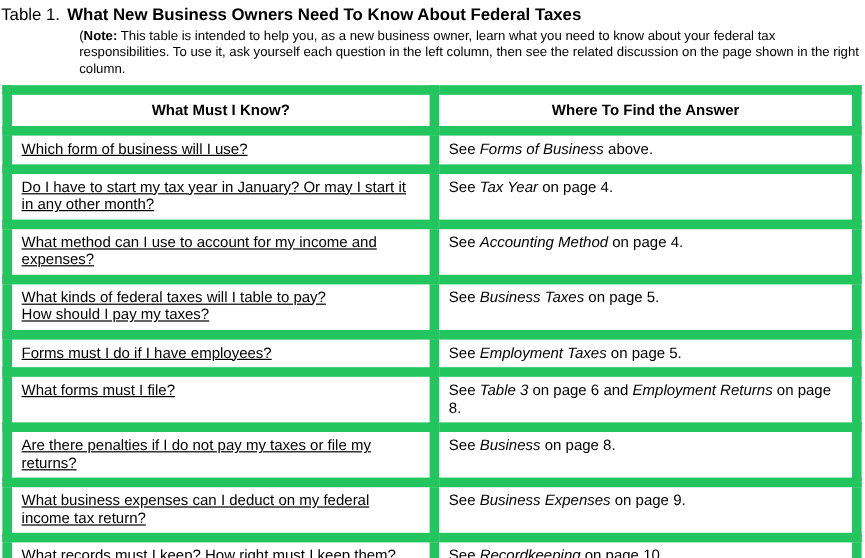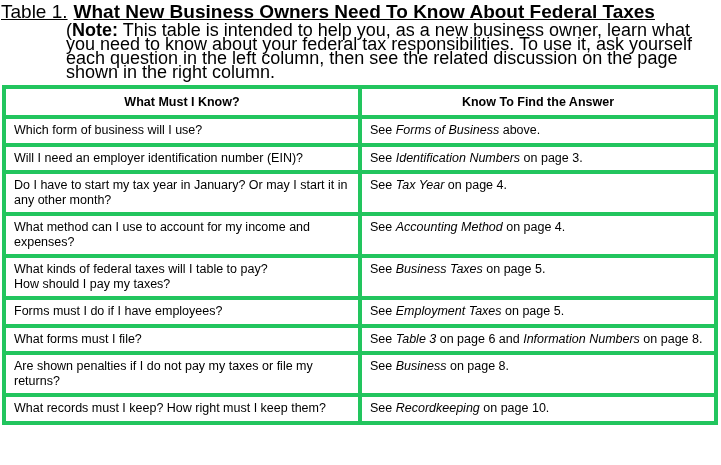--- a/index.html
+++ b/index.html
@@ -6,87 +6,82 @@
   body {
     width: 721px;
     height: 465px;
     background: #ffffff;
     color: #000000;
     font-family: "Liberation Sans", sans-serif;
     overflow: hidden;
   }
   .title-row {
     padding: 4px 0 0 1px;
-    font-size: 19px;
+    font-size: 14px;
     line-height: 16px;
     white-space: nowrap;
-    text-decoration: underline;
   }
   .table-label { font-weight: 400; }
   .doc-title  { font-weight: 700; margin-left: 6px; }
   .note {
     margin: 3px 0 0 66px;
     width: 652px;
-    font-size: 18px;
+    font-size: 11px;
     line-height: 14px;
   }
   .note b { font-weight: 700; }
   table {
     border-collapse: collapse;
     table-layout: fixed;
     width: 716px;
     margin: 6px 0 0 2px;
   }
   col.c1 { width: 356px; }
-  th, td { border: 4px solid #22c55e; }
+  th, td { border: 8px solid #22c55e; }
   th {
     font-size: 12.5px;
     font-weight: 700;
     text-align: center;
     padding: 6px 4px 6px 4px;
   }
   td {
     font-size: 12.5px;
     line-height: 14.5px;
     vertical-align: top;
     padding: 4px 10px 5px 8px;
   }
-  td.q { white-space: pre-line; }
+  td.q { white-space: pre-line; text-decoration: underline; }
   td.a i { font-style: italic; }
 </style>
 </head>
 <body>
 
 <div class="title-row">
   <span class="table-label">Table 1.</span><span class="doc-title">What New Business Owners Need To Know About Federal Taxes</span>
 </div>
 
 <p class="note"><span>(</span><b>Note:</b><span> This table is intended to help you, as a new business owner, learn what you need to know about your federal tax responsibilities. To use it, ask yourself each question in the left column, then see the related discussion on the page shown in the right column.</span></p>
 
 <table>
   <colgroup>
       <col class="c1">
       <col class="c2">
     </colgroup>
   <thead>
     <tr>
       <th>What Must I Know?</th>
-      <th>Know To Find the Answer</th>
+      <th>Where To Find the Answer</th>
     </tr>
   </thead>
   <tbody>
   <tr>
     <td class="q">Which form of business will I use?</td>
     <td class="a"><span>See </span><i>Forms of Business</i><span> above.</span></td>
   </tr>
 
-  <tr>
-    <td class="q">Will I need an employer identification number (EIN)?</td>
-    <td class="a"><span>See </span><i>Identification Numbers</i><span> on page 3.</span></td>
-  </tr>
 
   <tr>
     <td class="q">Do I have to start my tax year in January? Or may I start it in any other month?</td>
     <td class="a"><span>See </span><i>Tax Year</i><span> on page 4.</span></td>
   </tr>
 
   <tr>
     <td class="q">What method can I use to account for my income and expenses?</td>
     <td class="a"><span>See </span><i>Accounting Method</i><span> on page 4.</span></td>
   </tr>
@@ -97,27 +92,31 @@
     <td class="a"><span>See </span><i>Business Taxes</i><span> on page 5.</span></td>
   </tr>
 
   <tr>
     <td class="q">Forms must I do if I have employees?</td>
     <td class="a"><span>See </span><i>Employment Taxes</i><span> on page 5.</span></td>
   </tr>
 
   <tr>
     <td class="q">What forms must I file?</td>
-    <td class="a"><span>See </span><i>Table 3</i><span> on page 6 and </span><i>Information Numbers</i><span> on page 8.</span></td>
+    <td class="a"><span>See </span><i>Table 3</i><span> on page 6 and </span><i>Employment Returns</i><span> on page 8.</span></td>
   </tr>
 
   <tr>
-    <td class="q">Are shown penalties if I do not pay my taxes or file my returns?</td>
+    <td class="q">Are there penalties if I do not pay my taxes or file my returns?</td>
     <td class="a"><span>See </span><i>Business</i><span> on page 8.</span></td>
   </tr>
 
+  <tr>
+    <td class="q">What business expenses can I deduct on my federal income tax return?</td>
+    <td class="a"><span>See </span><i>Business Expenses</i><span> on page 9.</span></td>
+  </tr>
 
   <tr>
     <td class="q">What records must I keep? How right must I keep them?</td>
     <td class="a"><span>See </span><i>Recordkeeping</i><span> on page 10.</span></td>
   </tr>
 </tbody>
 </table>
 
 </body></html>

